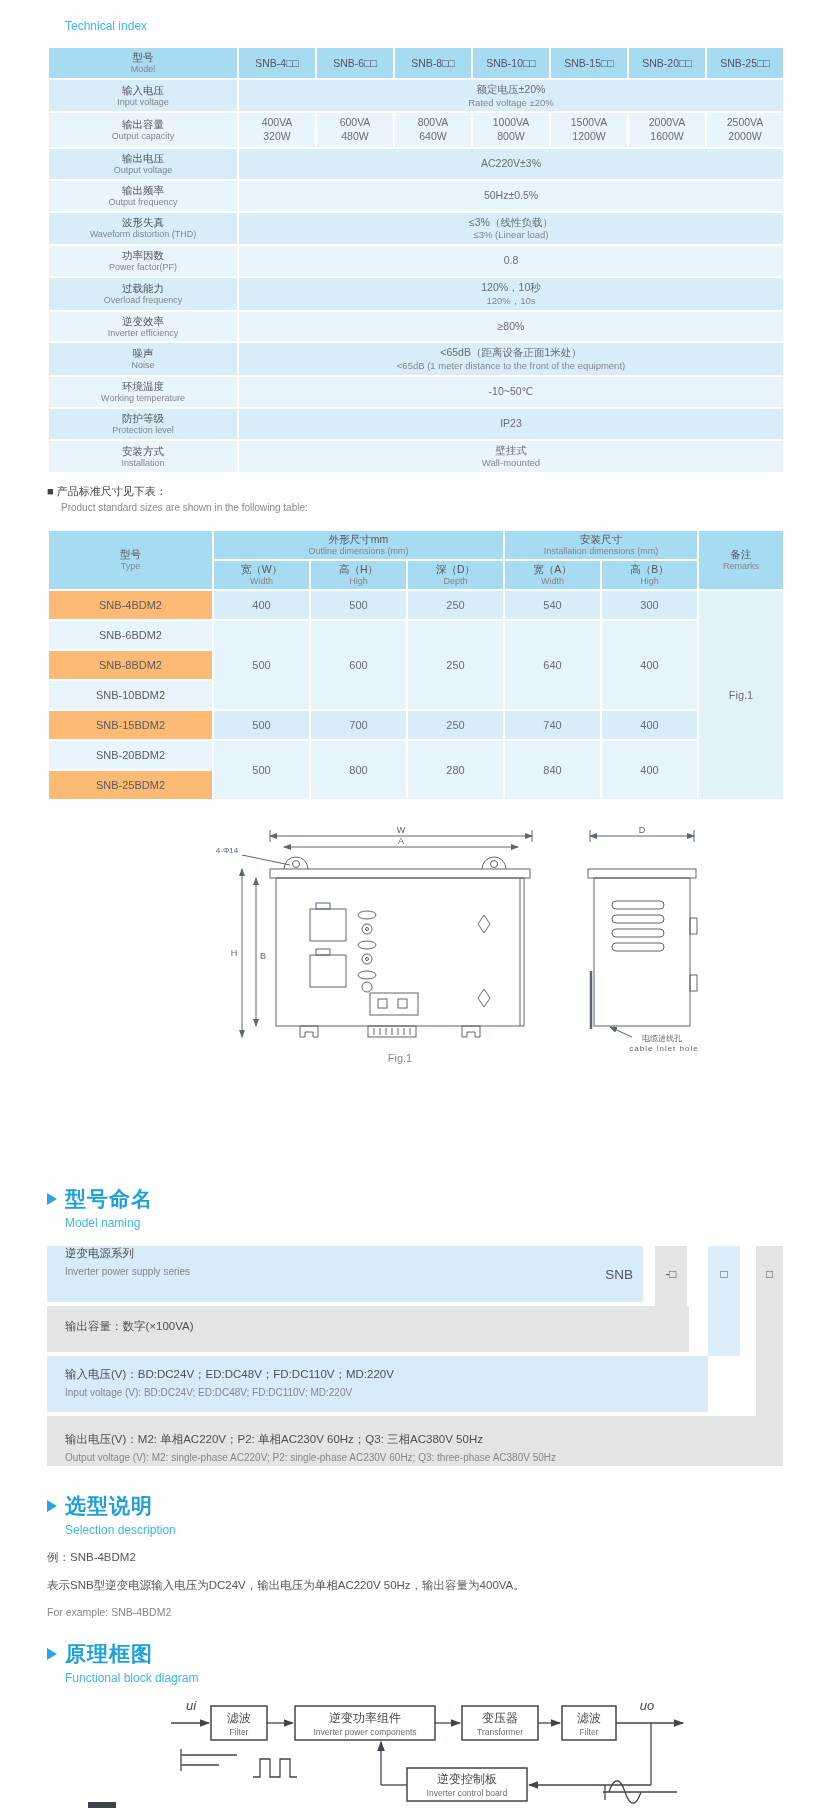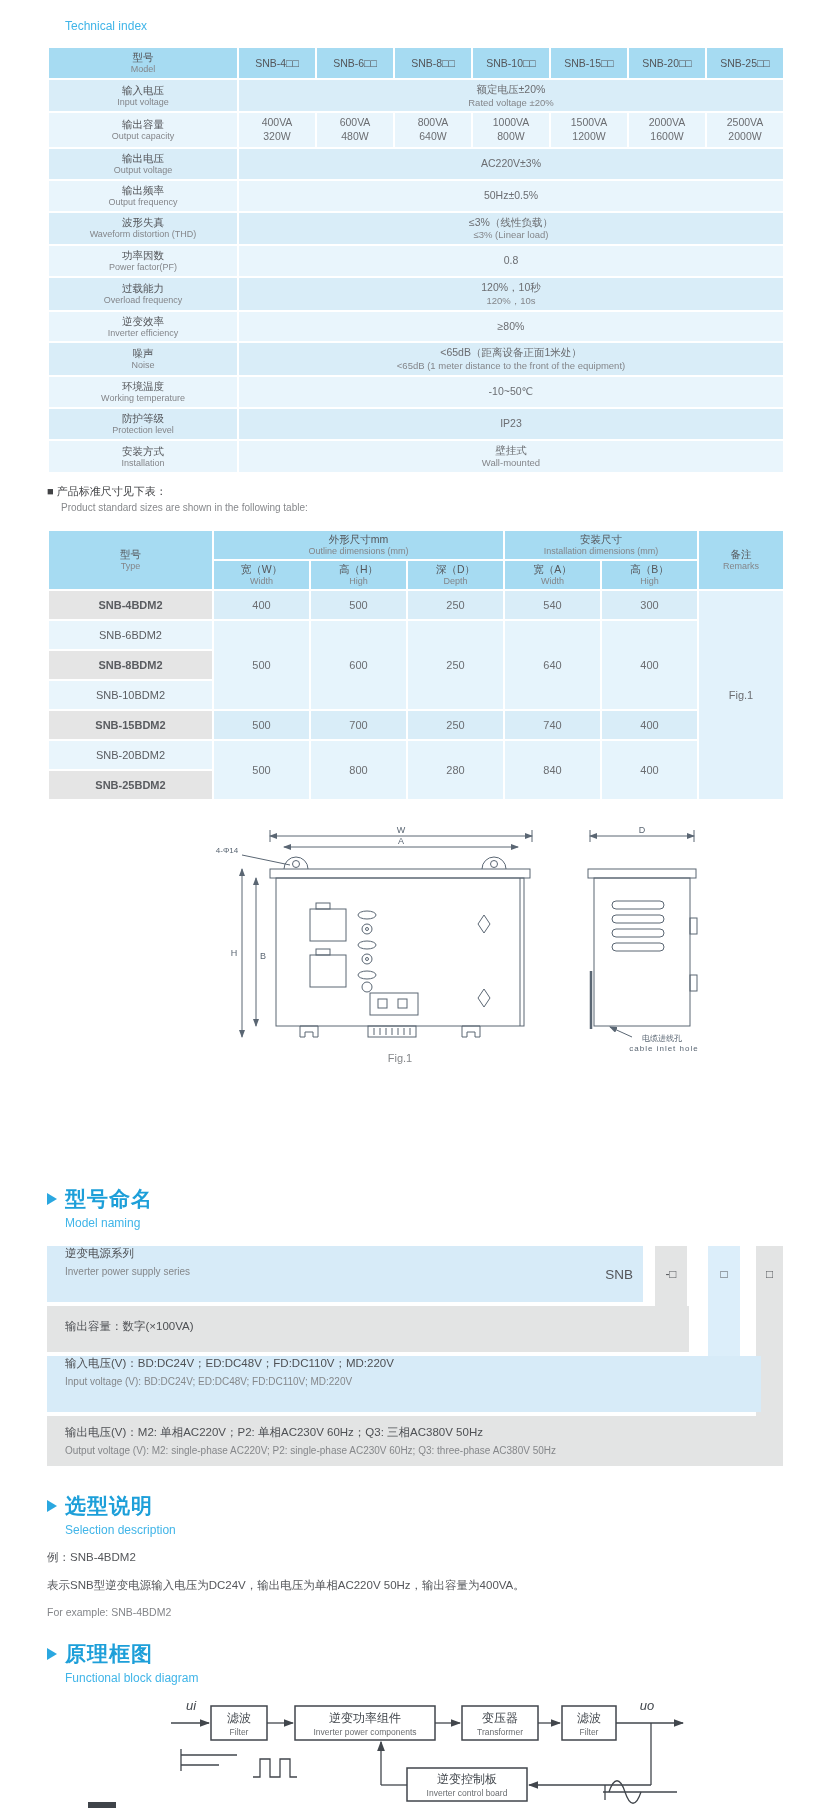--- a/index.html
+++ b/index.html
@@ -27,21 +27,21 @@
   .v1{font-size:10.5px;color:#6b6d71;line-height:1.3;}
   .v2{font-size:9.5px;color:#84868a;line-height:1.25;}
 
   
   .note{margin-top:10px;font-size:11px;color:#414245;}
   .note-en{margin:3px 0 16px 14px;font-size:10px;color:#87898c;}
 
   
   table.dims{border-collapse:collapse;table-layout:fixed;width:736px;margin-top:6px;}
   table.dims td{border:2px solid #fff;text-align:center;vertical-align:middle;padding:2px;}
-  .tA{background:#e5e5e5;font-weight:bold;}
+  .tA{background:#fdba74;}
   .tB{background:#e9f5fc;}
   .vS{background:#d9edf8;}
   .vM{background:#e6f4fc;}
   .rem{background:#e2f2fb;}
   .typ{font-size:11px;color:#5a5c60;}
   .num{font-size:11px;color:#6b6d71;}
 
   
   .figwrap{margin:22px 0 0 165px;}
 
@@ -449,25 +449,25 @@
       <span class="nbox nbox2">□</span>
       <span class="nbox nbox3">□</span>
       <div class="nrow nblue" style="width:596px;height:56px;">
         <div class="cnl">逆变电源系列</div>
         <div class="enl">Inverter power supply series</div>
         <span class="ncode">SNB</span>
       </div>
       <div class="nrow ngray" style="width:642px;height:46px;padding-top:13px">
         <div class="cnl">输出容量：数字(×100VA)</div>
       </div>
-      <div class="nrow nblue" style="width:714px;height:56px;">
+      <div class="nrow nblue" style="width:661px;height:56px;padding-top:11px">
         <div class="cnl">输入电压(V)：BD:DC24V；ED:DC48V；FD:DC110V；MD:220V</div>
         <div class="enl">Input voltage (V): BD:DC24V;  ED:DC48V;  FD:DC110V; MD:220V</div>
       </div>
-      <div class="nrow ngray" style="width:736px;height:50px;padding-top:9px">
+      <div class="nrow ngray" style="width:736px;height:50px;padding-top:16px">
         <div class="cnl">输出电压(V)：M2: 单相AC220V；P2: 单相AC230V 60Hz；Q3: 三相AC380V 50Hz</div>
         <div class="enl">Output voltage (V):  M2: single-phase AC220V;  P2: single-phase AC230V 60Hz;  Q3: three-phase AC380V 50Hz</div>
       </div>
     </div>
   </div>
 
   <div style="margin-top:26px">
     <div class="sec-head">
       <span class="tri"></span>
       <span class="sec-title">选型说明</span>

